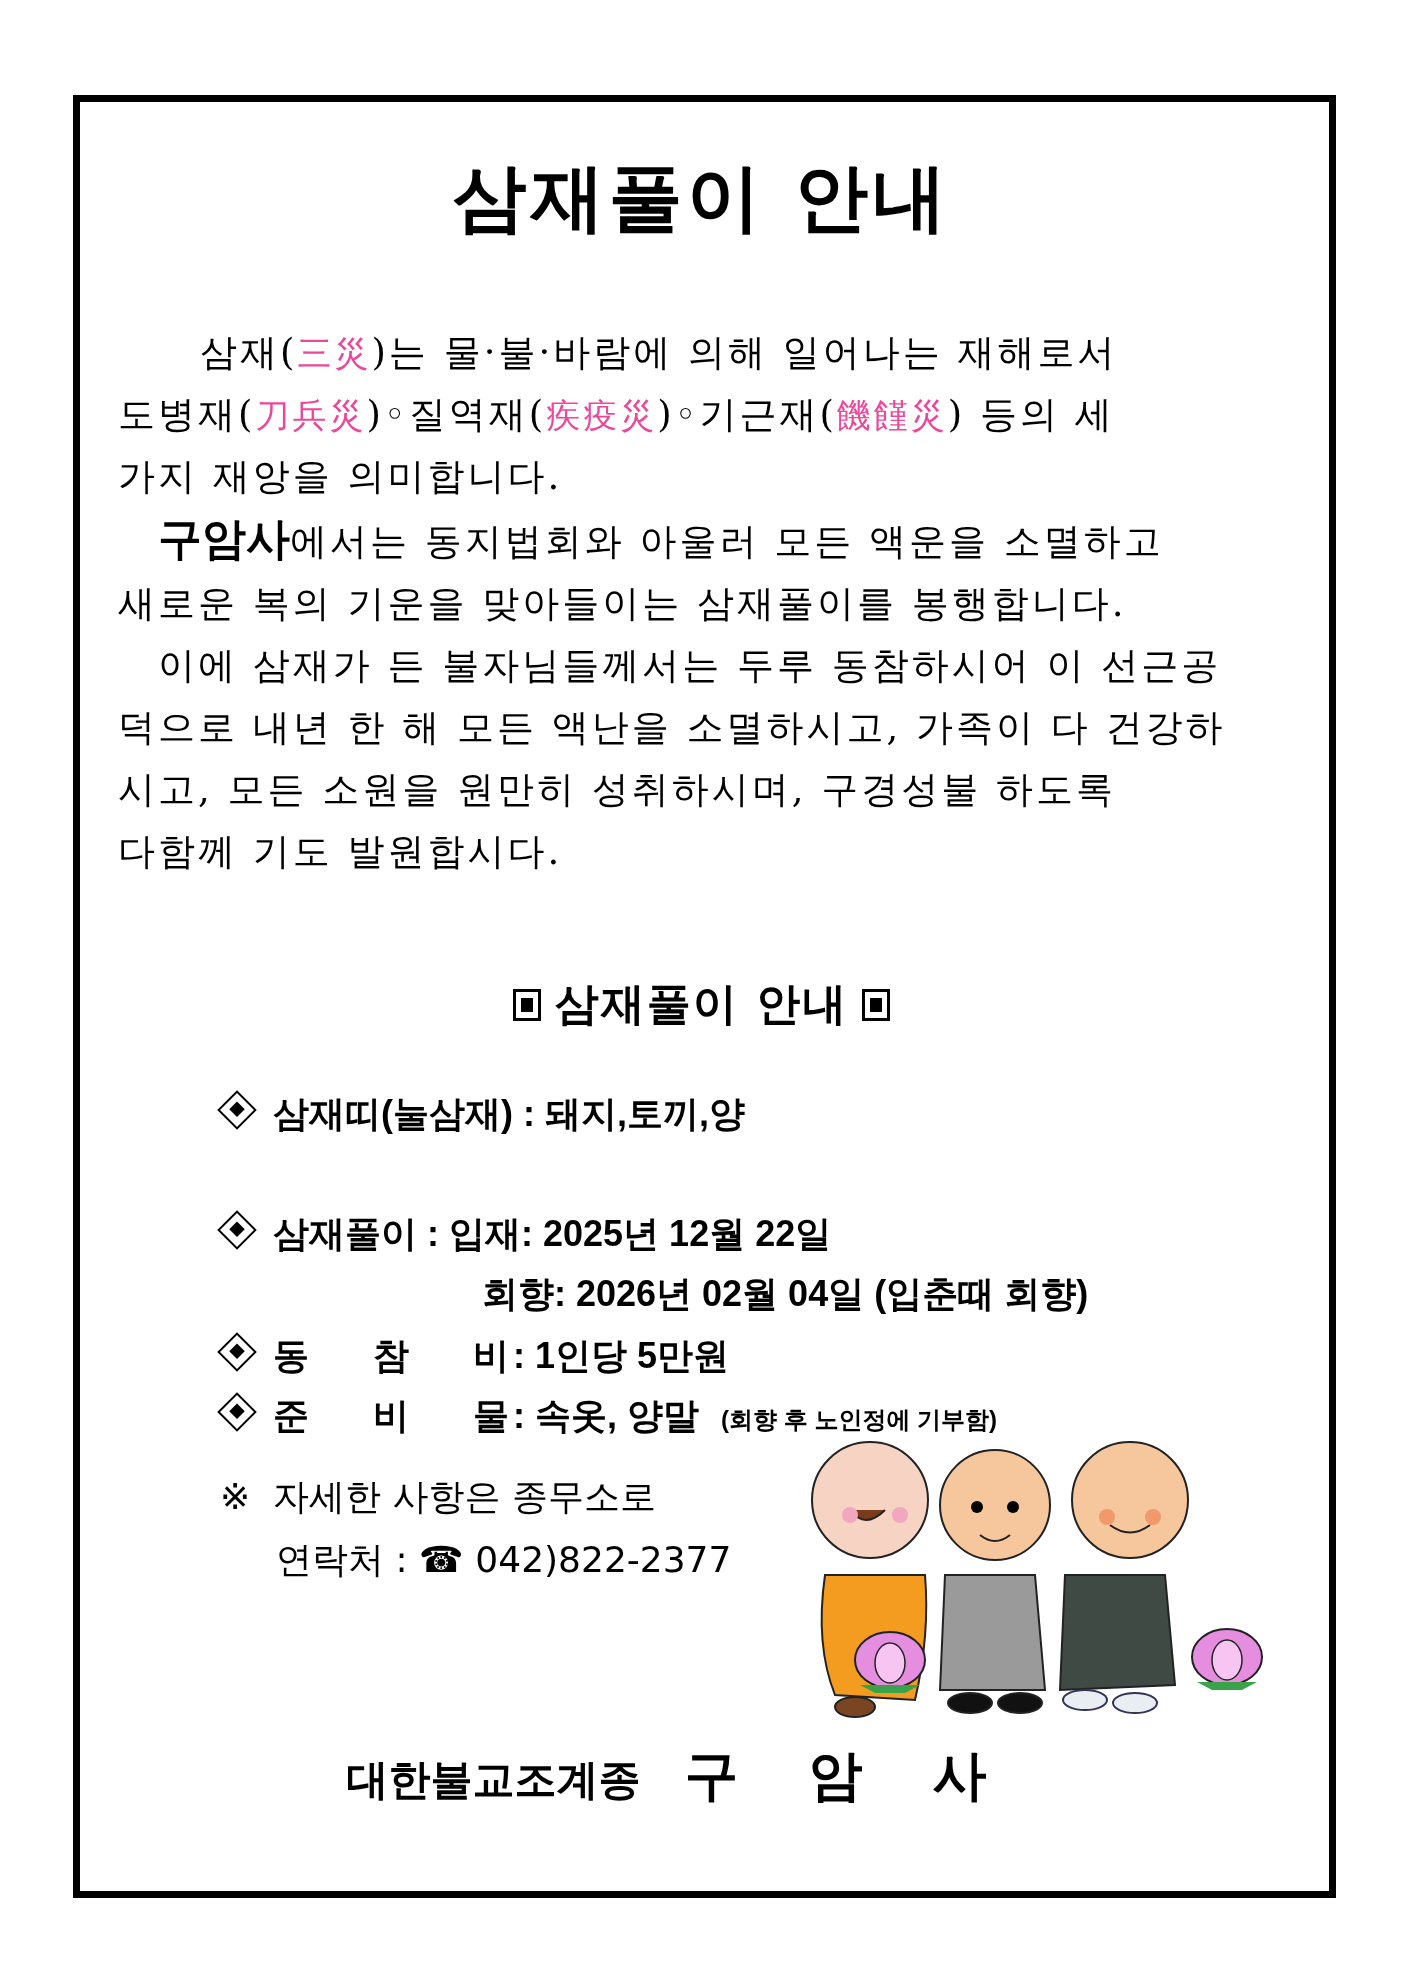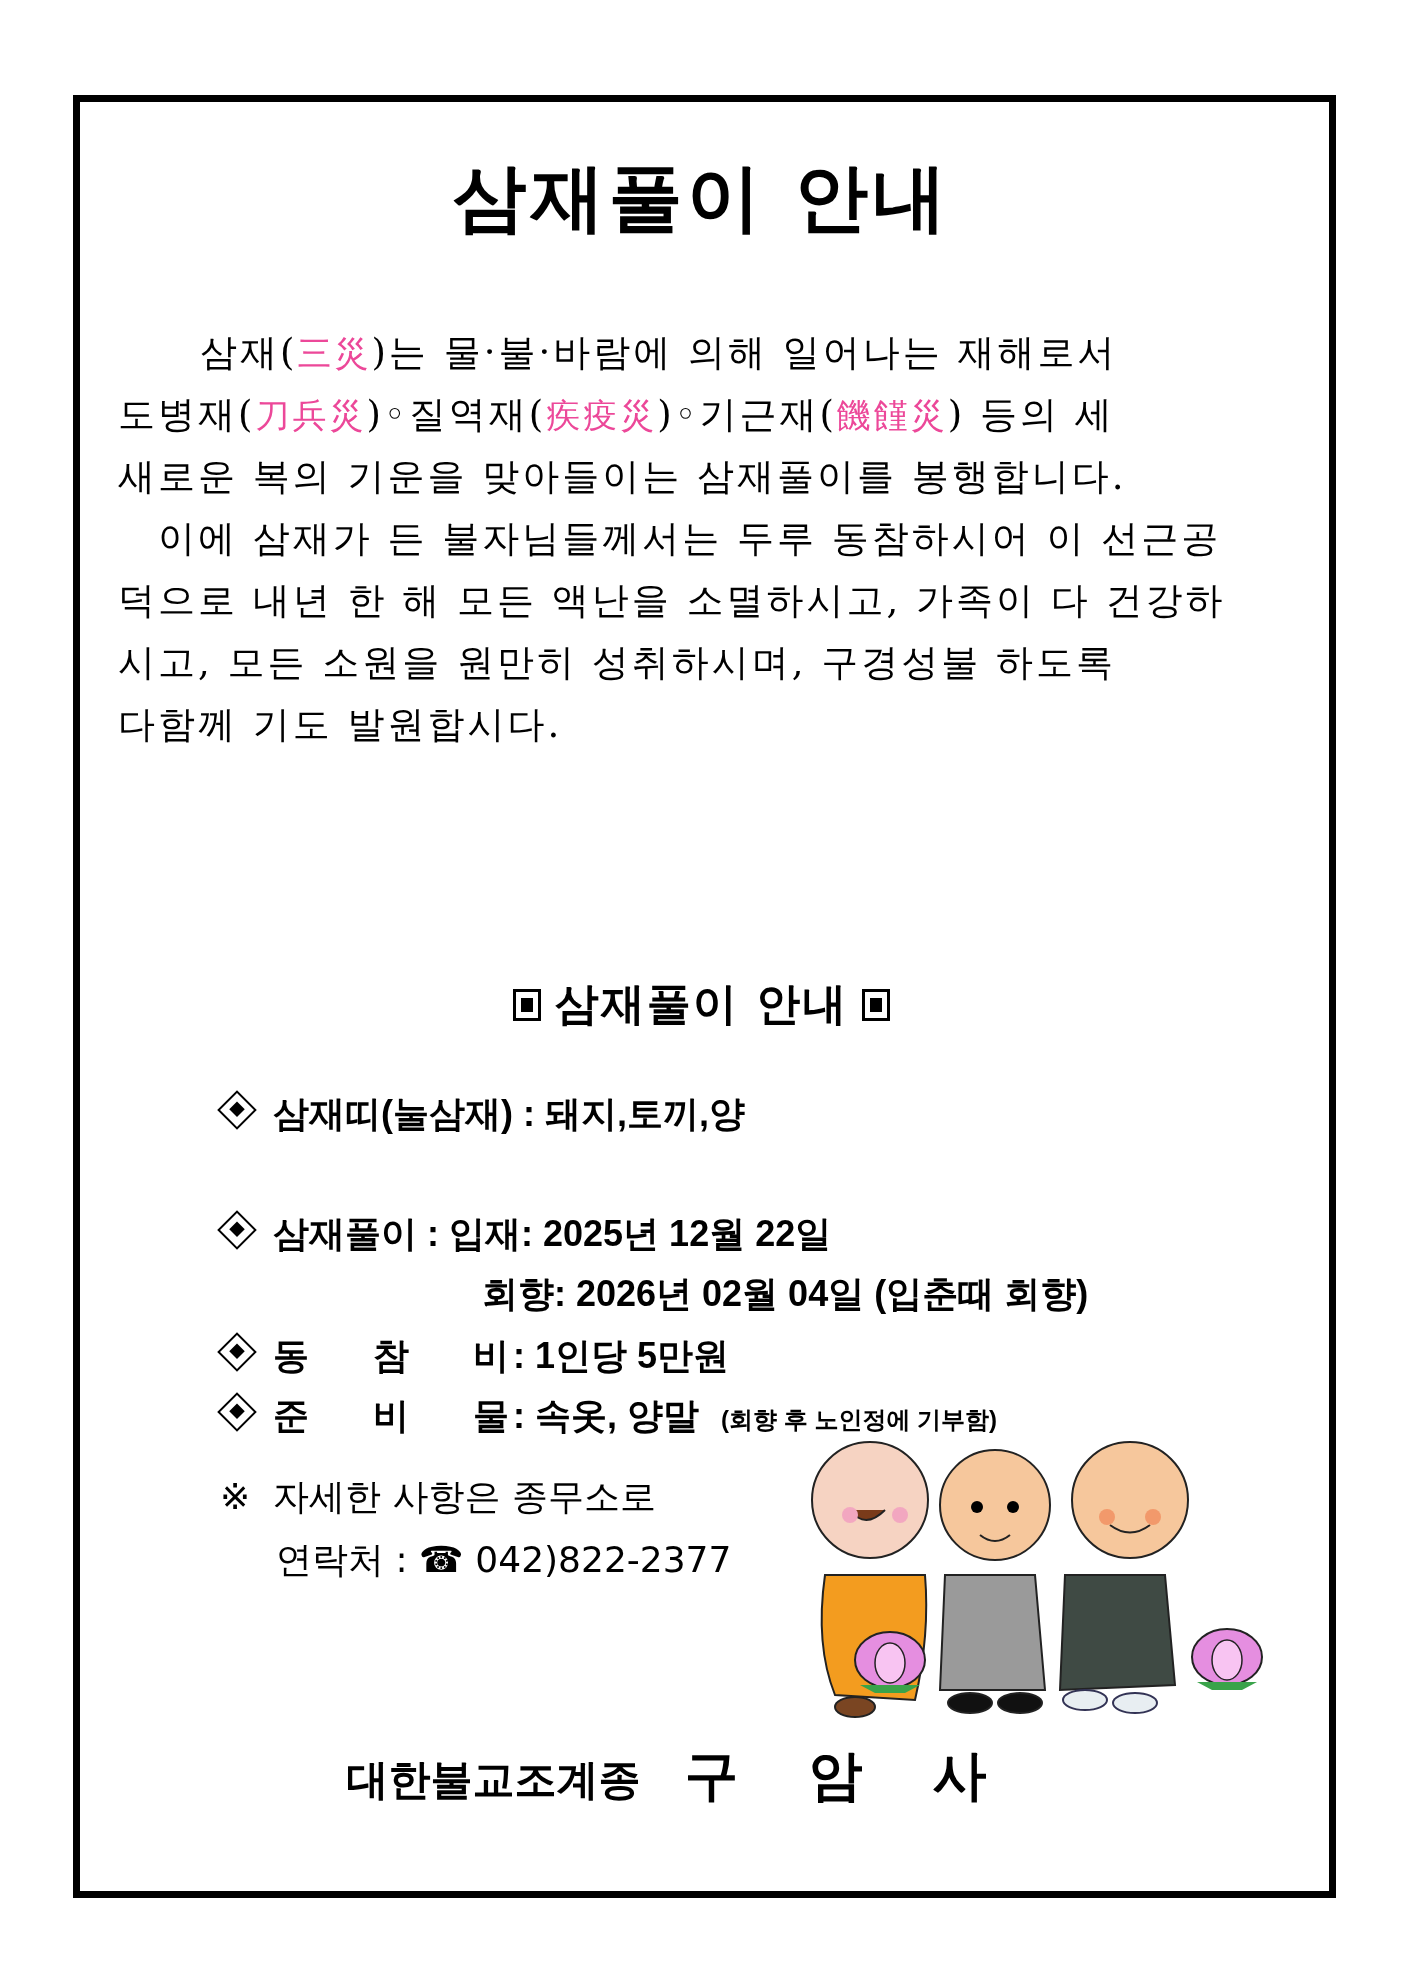--- a/index.html
+++ b/index.html
@@ -44,20 +44,22 @@
 </head>
 <body>
 
 <div class="frame"></div>
 
 <div class="title">삼재풀이 안내</div>
 
 <div class="body-text">
   <p class="indent1"><span>삼재(</span><span class="hanja">三災</span><span>)는 물·불·바람에 의해 일어나는 재해로서</span></p>
   <p><span>도병재(</span><span class="hanja">刀兵災</span><span>)◦질역재(</span><span class="hanja">疾疫災</span><span>)◦기근재(</span><span class="hanja">饑饉災</span><span>) 등의 세</span></p>
+  <p>가지 재앙을 의미합니다.</p>
+  <p class="indent2"><span class="temple-name">구암사</span><span>에서는 동지법회와 아울러 모든 액운을 소멸하고</span></p>
   <p>새로운 복의 기운을 맞아들이는 삼재풀이를 봉행합니다.</p>
   <p class="indent2">이에 삼재가 든 불자님들께서는 두루 동참하시어 이 선근공</p>
   <p>덕으로 내년 한 해 모든 액난을 소멸하시고, 가족이 다 건강하</p>
   <p>시고, 모든 소원을 원만히 성취하시며, 구경성불 하도록</p>
   <p>다함께 기도 발원합시다.</p>
 </div>
 
 <div class="sec-title">
   <span class="boxed-square"></span><span>삼재풀이 안내</span><span class="boxed-square"></span>
 </div>

